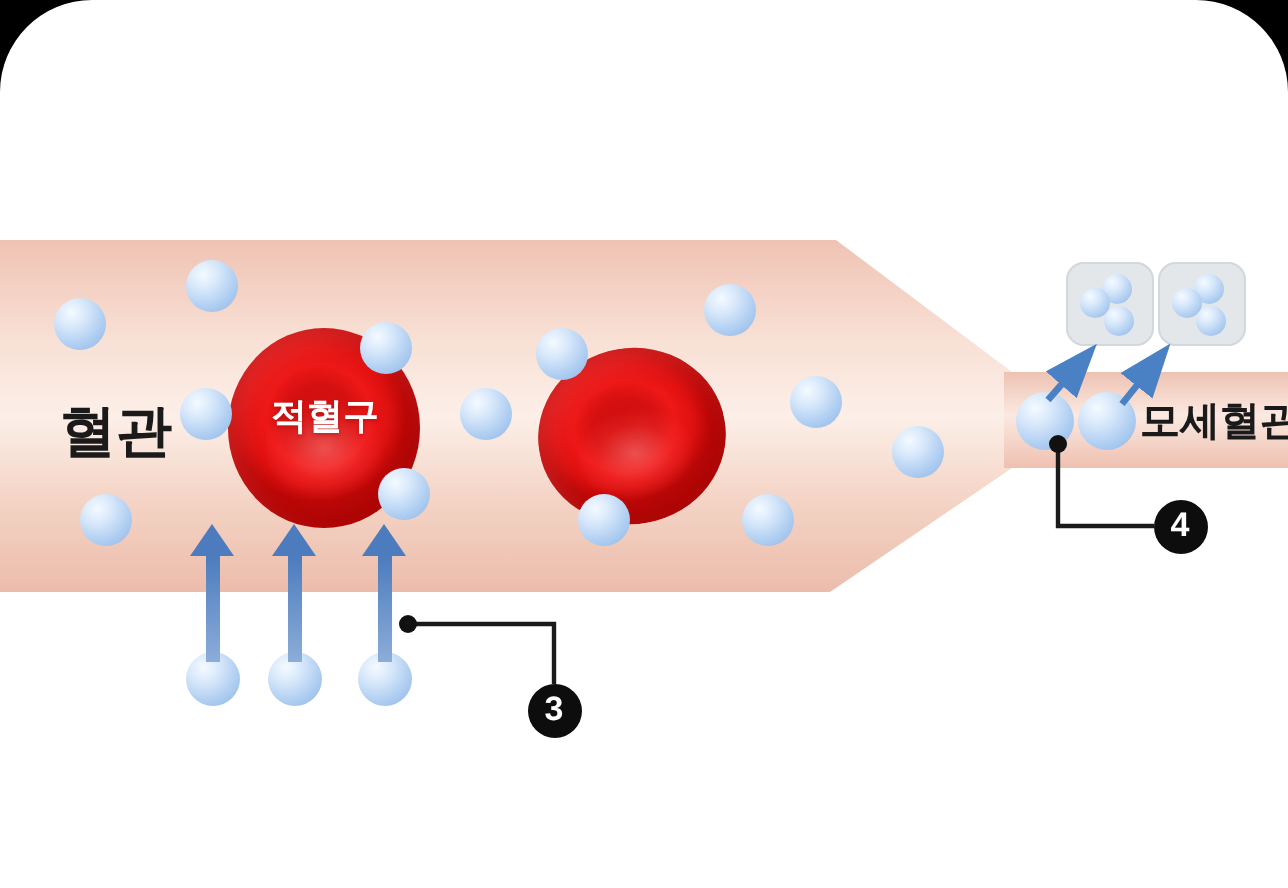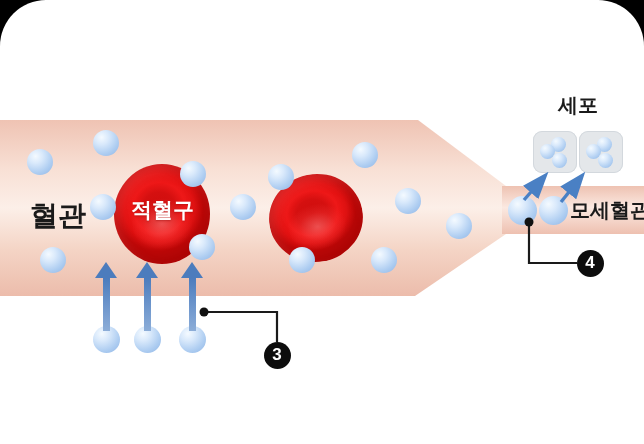--- a/index.html
+++ b/index.html
@@ -16,21 +16,21 @@
       radial-gradient(ellipse 44% 36% at 50% 60%, rgba(255,130,130,.55) 0%, rgba(255,70,70,.25) 45%, rgba(255,0,0,0) 72%),
       radial-gradient(ellipse closest-side at 47% 44%, #ce0d0d 0%, #d51010 36%, #ee1818 58%, #e21212 78%, #c40808 98%);
     box-shadow: inset -5px -9px 16px rgba(130,0,0,.38), inset 5px 7px 12px rgba(255,95,95,.35);
   }
   .molecule{
     position:absolute;border-radius:50%;z-index:3;
     background: radial-gradient(circle at 33% 28%, #f4faff 0%, #d9e9fb 28%, #aecdf1 65%, #8db4e5 100%);
   }
   .lbl{position:absolute;color:#1a1a1a;font-weight:600;z-index:4;white-space:nowrap;}
   .lbl-vessel{left:30px;top:197px;font-size:28px;}
-  .lbl-rbc{left:114px;top:196px;width:97px;text-align:center;color:#fff;font-weight:700;font-size:21px;z-index:4;text-shadow:0 1px 2px rgba(120,0,0,.35);}
+  .lbl-rbc{left:114px;top:196px;width:97px;text-align:center;color:#fff;font-weight:700;font-size:18px;z-index:4;text-shadow:0 1px 2px rgba(120,0,0,.35);}
   .lbl-cell{left:528px;top:92px;width:100px;text-align:center;font-size:20px;}
   .lbl-capillary{left:570px;top:197px;font-size:20px;}
   .body-cell{
     position:absolute;width:44px;height:42px;border-radius:9px;z-index:4;
     background:#e4e7ea;box-shadow:inset 0 0 0 1px #d3d8dd;
   }
   .cluster-ball{
     position:absolute;width:15px;height:15px;border-radius:50%;
     background: radial-gradient(circle at 33% 28%, #f4faff 0%, #d9e9fb 30%, #aecdf1 68%, #8db4e5 100%);
   }
@@ -75,21 +75,20 @@
     </defs>
     <polygon points="0,120 418,120 506,186 506,234 415,296 0,296" fill="url(#gv)"></polygon>
     <rect x="502" y="186" width="142" height="48" fill="url(#gc)"></rect>
   </svg>
 
   <div class="rbc" style="left:114px;top:164px;width:96px;height:100px;"></div>
   <div class="rbc" style="left:269px;top:174px;width:94px;height:88px;transform:rotate(-10deg);"></div>
 
   <div class="lbl lbl-vessel">혈관</div>
   <div class="lbl lbl-rbc">적혈구</div>
-  <div class="lbl lbl-cell">세포</div>
   <div class="lbl lbl-capillary">모세혈관</div>
 
   <div class="body-cell" style="left:533px;top:131px;">
     <span class="cluster-ball" style="left:17.5px;top:5.5px;"></span>
     <span class="cluster-ball" style="left:6.5px;top:12.5px;"></span>
     <span class="cluster-ball" style="left:18.5px;top:21.5px;"></span>
   </div>
   <div class="body-cell" style="left:579px;top:131px;">
     <span class="cluster-ball" style="left:17.5px;top:5.5px;"></span>
     <span class="cluster-ball" style="left:6.5px;top:12.5px;"></span>

